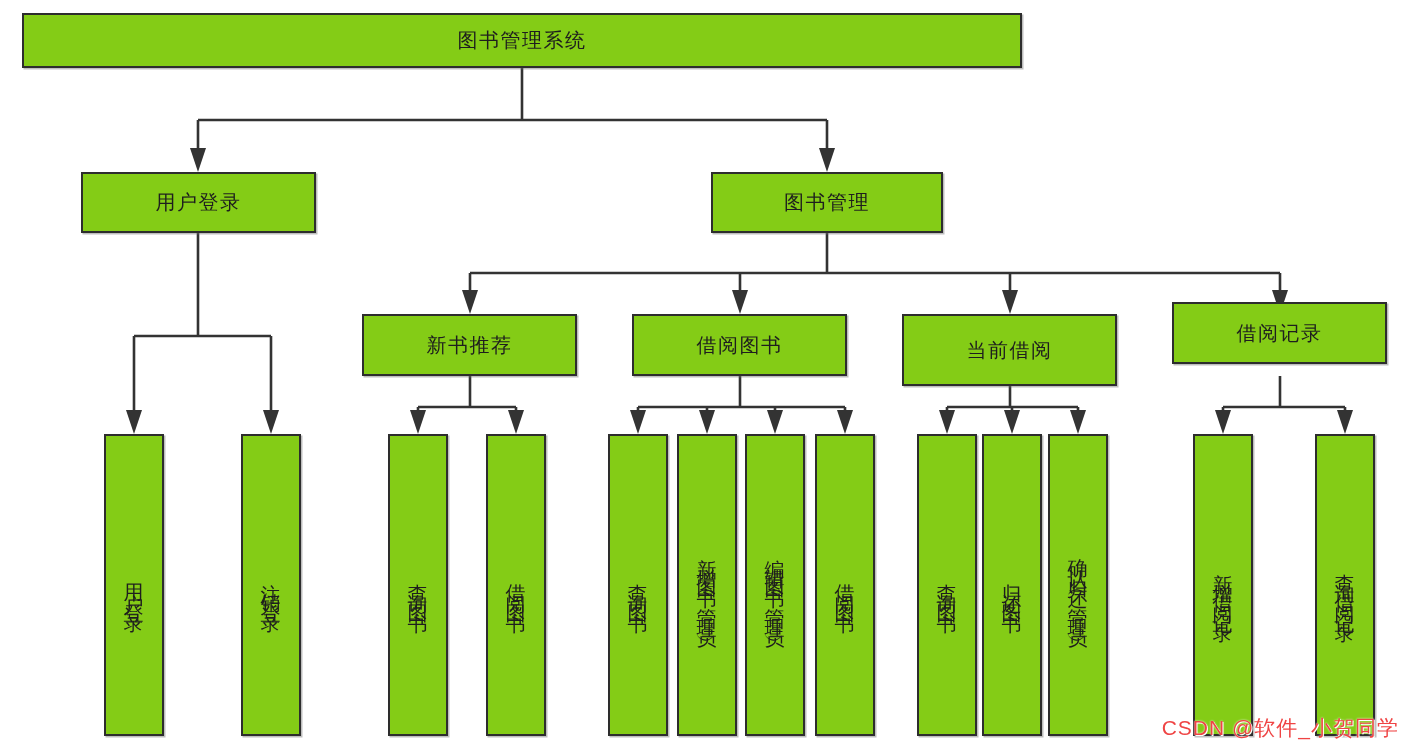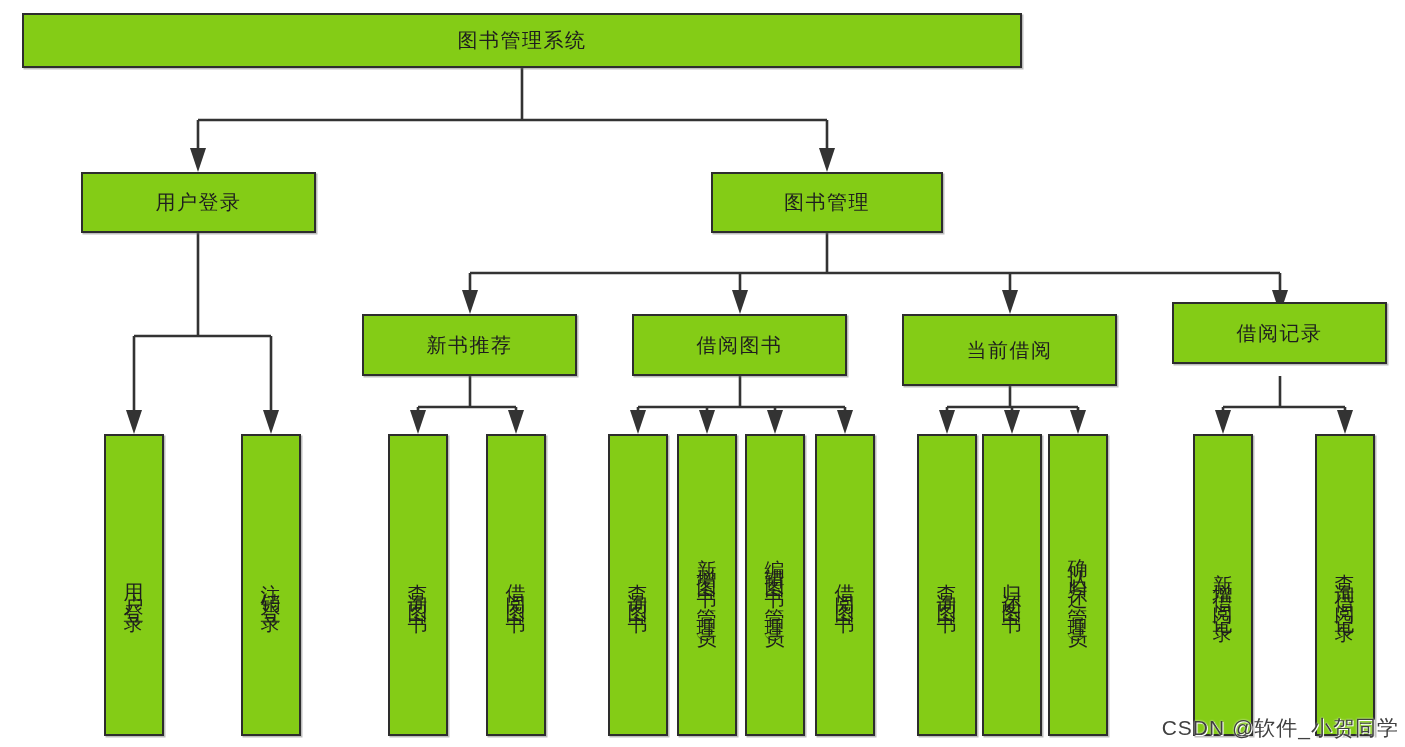--- a/index.html
+++ b/index.html
@@ -54,21 +54,21 @@
     letter-spacing: 10px;
     line-height: 1;
     padding-top: 6px;
   }
   .watermark {
     position: absolute;
     right: 6px;
     bottom: 5px;
     font-size: 21px;
     letter-spacing: 1px;
-    color: #404040;
+    color: #ef4444;
     text-shadow: 0 0 2px #ffffff, 1px 1px 0 #ffffff;
     z-index: 3;
     white-space: nowrap;
   }
 </style>
 </head>
 <body>
 
 <div id="stage">
 

